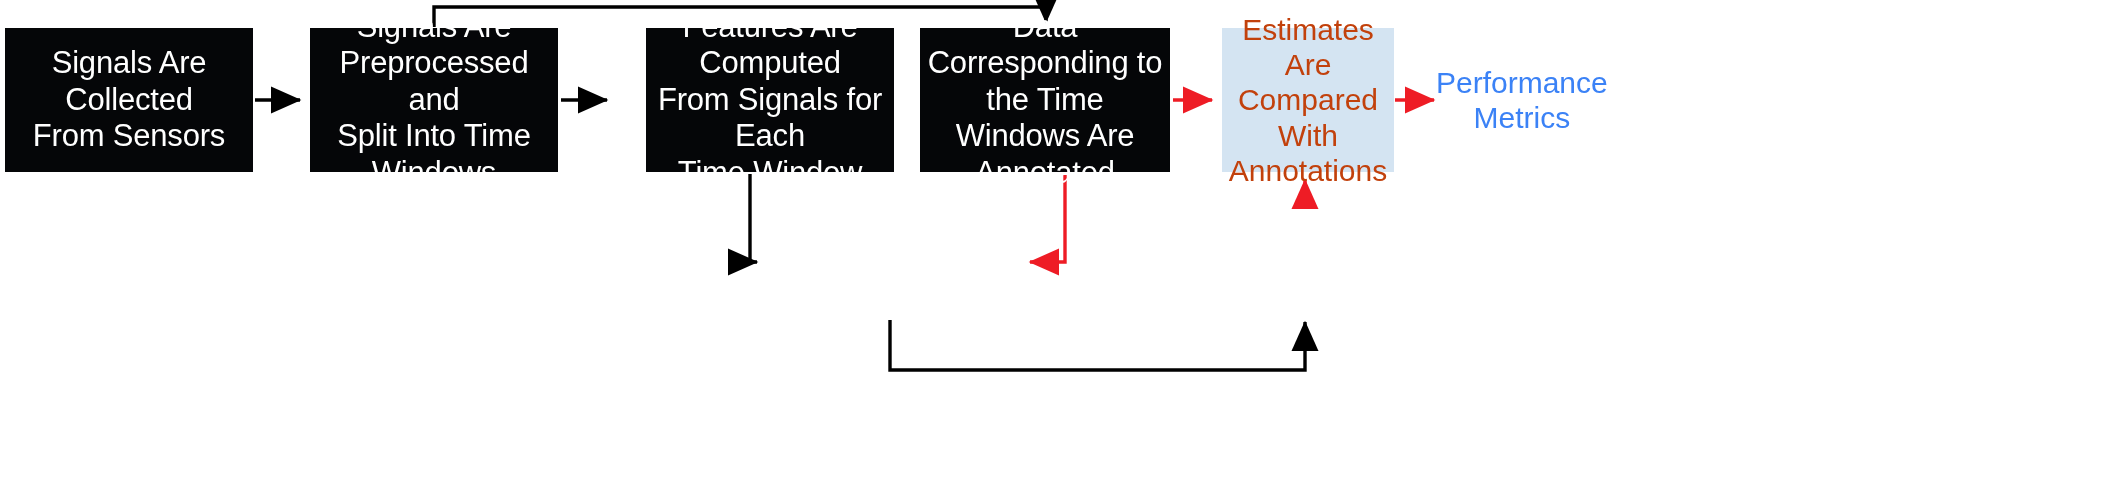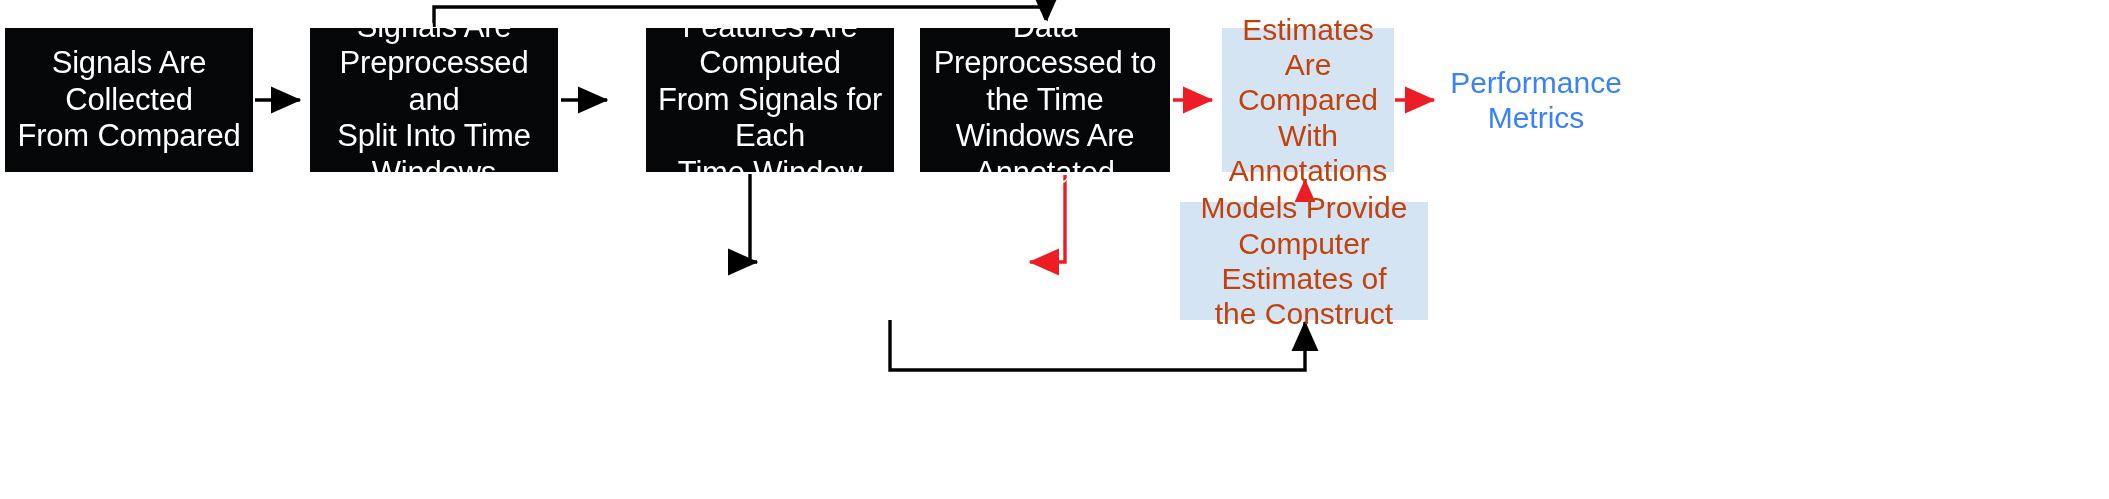--- a/index.html
+++ b/index.html
@@ -13,21 +13,21 @@
     height: 499px;
     background: #ffffff;
     font-family: "Liberation Sans", sans-serif;
     overflow: hidden;
   }
   .node {
     position: absolute;
     box-sizing: border-box;
     display: flex;
     align-items: center;
-    justify-content: center;
+    justify-content: flex-start;
     text-align: center;
     line-height: 1.18;
     white-space: pre-line;
   }
   .node.black {
     background: #050608;
     color: #ffffff;
     font-size: 31px;
     letter-spacing: -0.2px;
   }
@@ -84,53 +84,48 @@
 
     <path d="M1065,174 L1065,262 L1030,262" fill="none" stroke="#ee1c25" stroke-width="3.4" marker-end="url(#ah-red)"></path>
 
     <path d="M890,320 L890,370 L1305,370 L1305,322" fill="none" stroke="#000000" stroke-width="3.4" marker-end="url(#ah-black)"></path>
 
     <path d="M1305,200 L1305,180" fill="none" stroke="#ee1c25" stroke-width="3.4" marker-end="url(#ah-red)"></path>
   </svg>
 
   <div class="node black" style="left:5px; top:28px; width:248px; height:144px;">
     <span>Signals Are Collected
-From Compared</span>
+From Sensors</span>
   </div>
 
   <div class="node black" style="left:310px; top:28px; width:248px; height:144px;">
     <span>Signals Are
 Preprocessed and
 Split Into Time
 Windows</span>
   </div>
 
   <div class="node black" style="left:646px; top:28px; width:248px; height:144px;">
     <span>Features Are Computed
 From Signals for Each
 Time Window</span>
   </div>
 
   <div class="node black" style="left:920px; top:28px; width:250px; height:144px;">
-    <span>Data Preprocessed to
+    <span>Data Corresponding to
 the Time Windows Are
 Annotated</span>
   </div>
 
   <div class="node blue" style="left:1222px; top:28px; width:172px; height:144px;">
     <span>Estimates Are
 Compared With
 Annotations</span>
   </div>
 
   <div class="node plain" style="left:1436px; top:38px; width:200px; height:124px;">
     <span>Performance
 Metrics</span>
   </div>
 
 
-  <div class="node blue" style="left:1180px; top:202px; width:248px; height:118px;">
-    <span>Models Provide
-Computer Estimates of
-the Construct</span>
-  </div>
 
 </div>
 
 </body></html>

